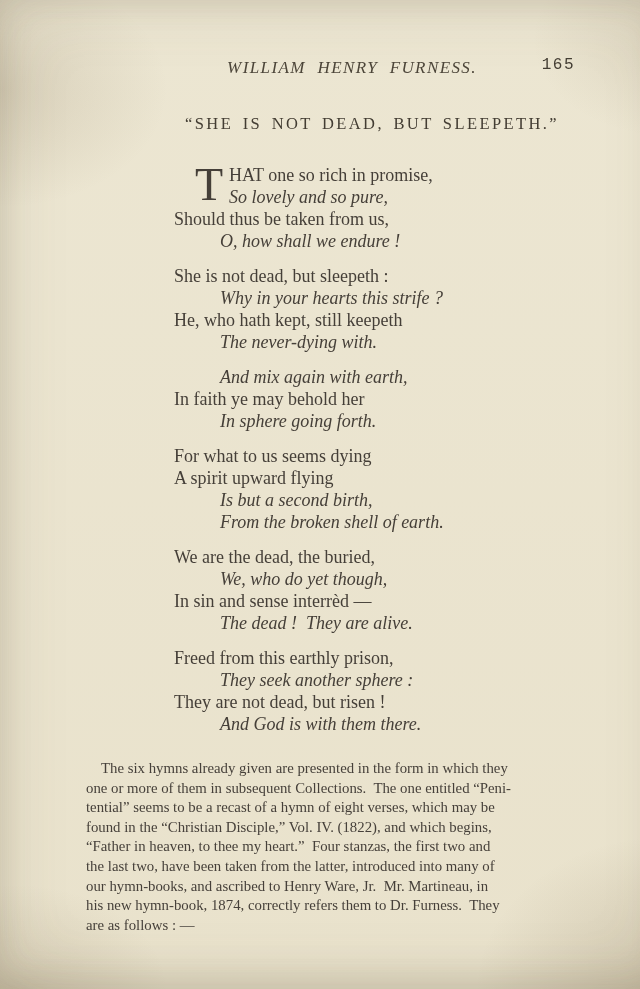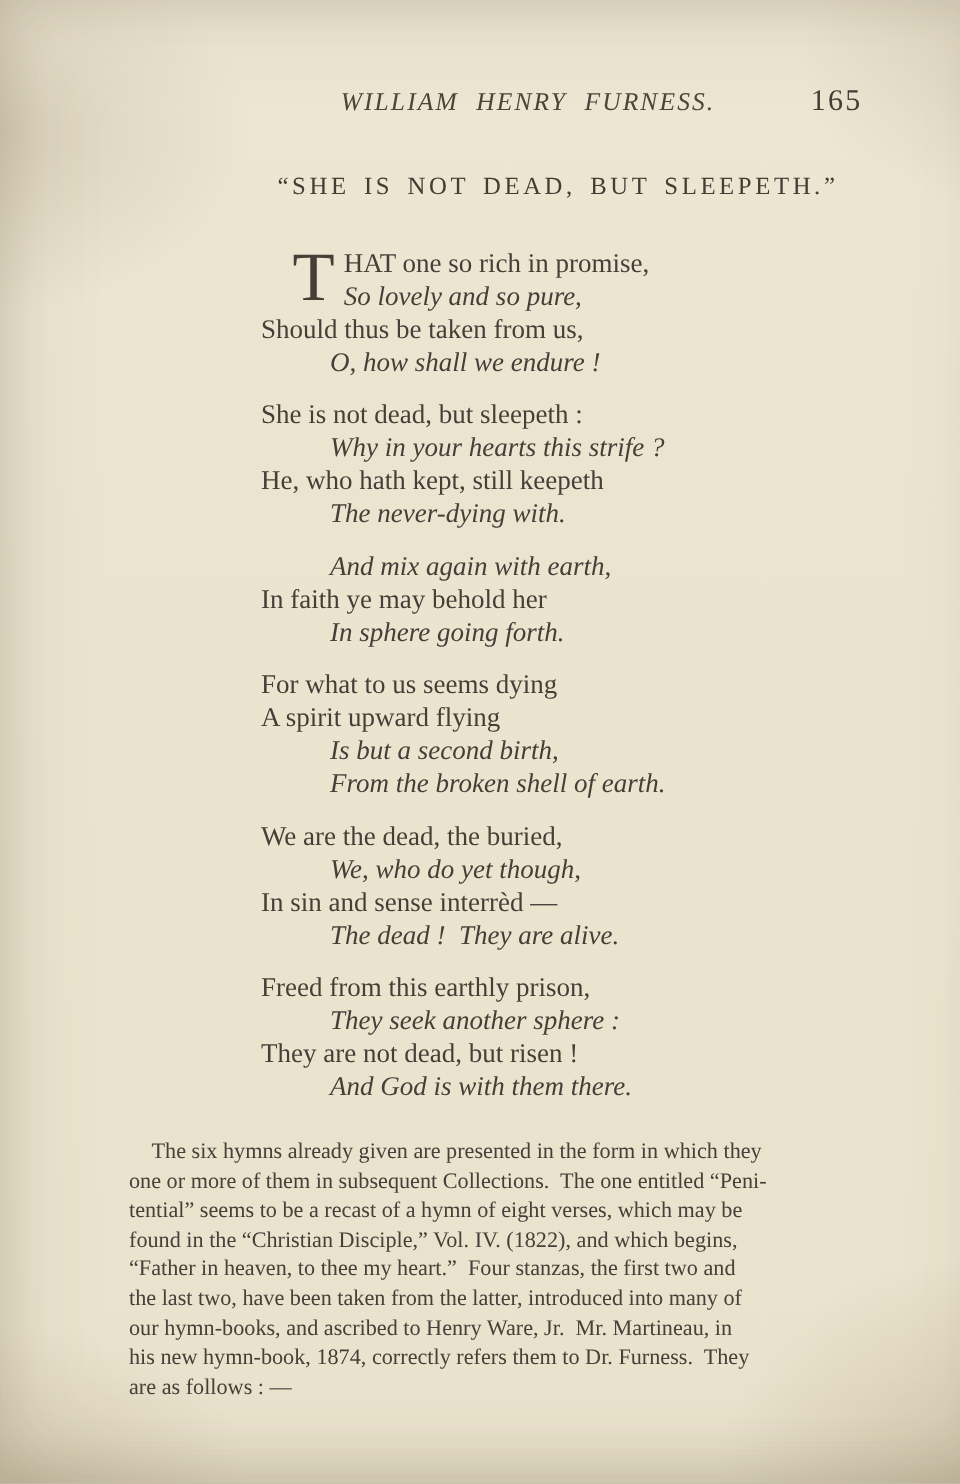--- a/index.html
+++ b/index.html
@@ -37,23 +37,24 @@
     font-style: italic;
     font-size: 17px;
     letter-spacing: 1.4px;
     word-spacing: 6px;
     color: #4c4539;
   }
   .page-number {
     position: absolute;
     top: 56px;
     right: 97px;
-    font-size: 20px;
+    font-size: 16px;
     letter-spacing: 1.5px;
     color: #433d33;
+    font-family: Liberation Mono, monospace;
   }
   .poem-title {
     margin-top: 36px;
     text-align: center;
     font-size: 16.5px;
     letter-spacing: 2.4px;
     word-spacing: 3px;
     color: #433d33;
     white-space: pre;
     margin-left: 40px;

